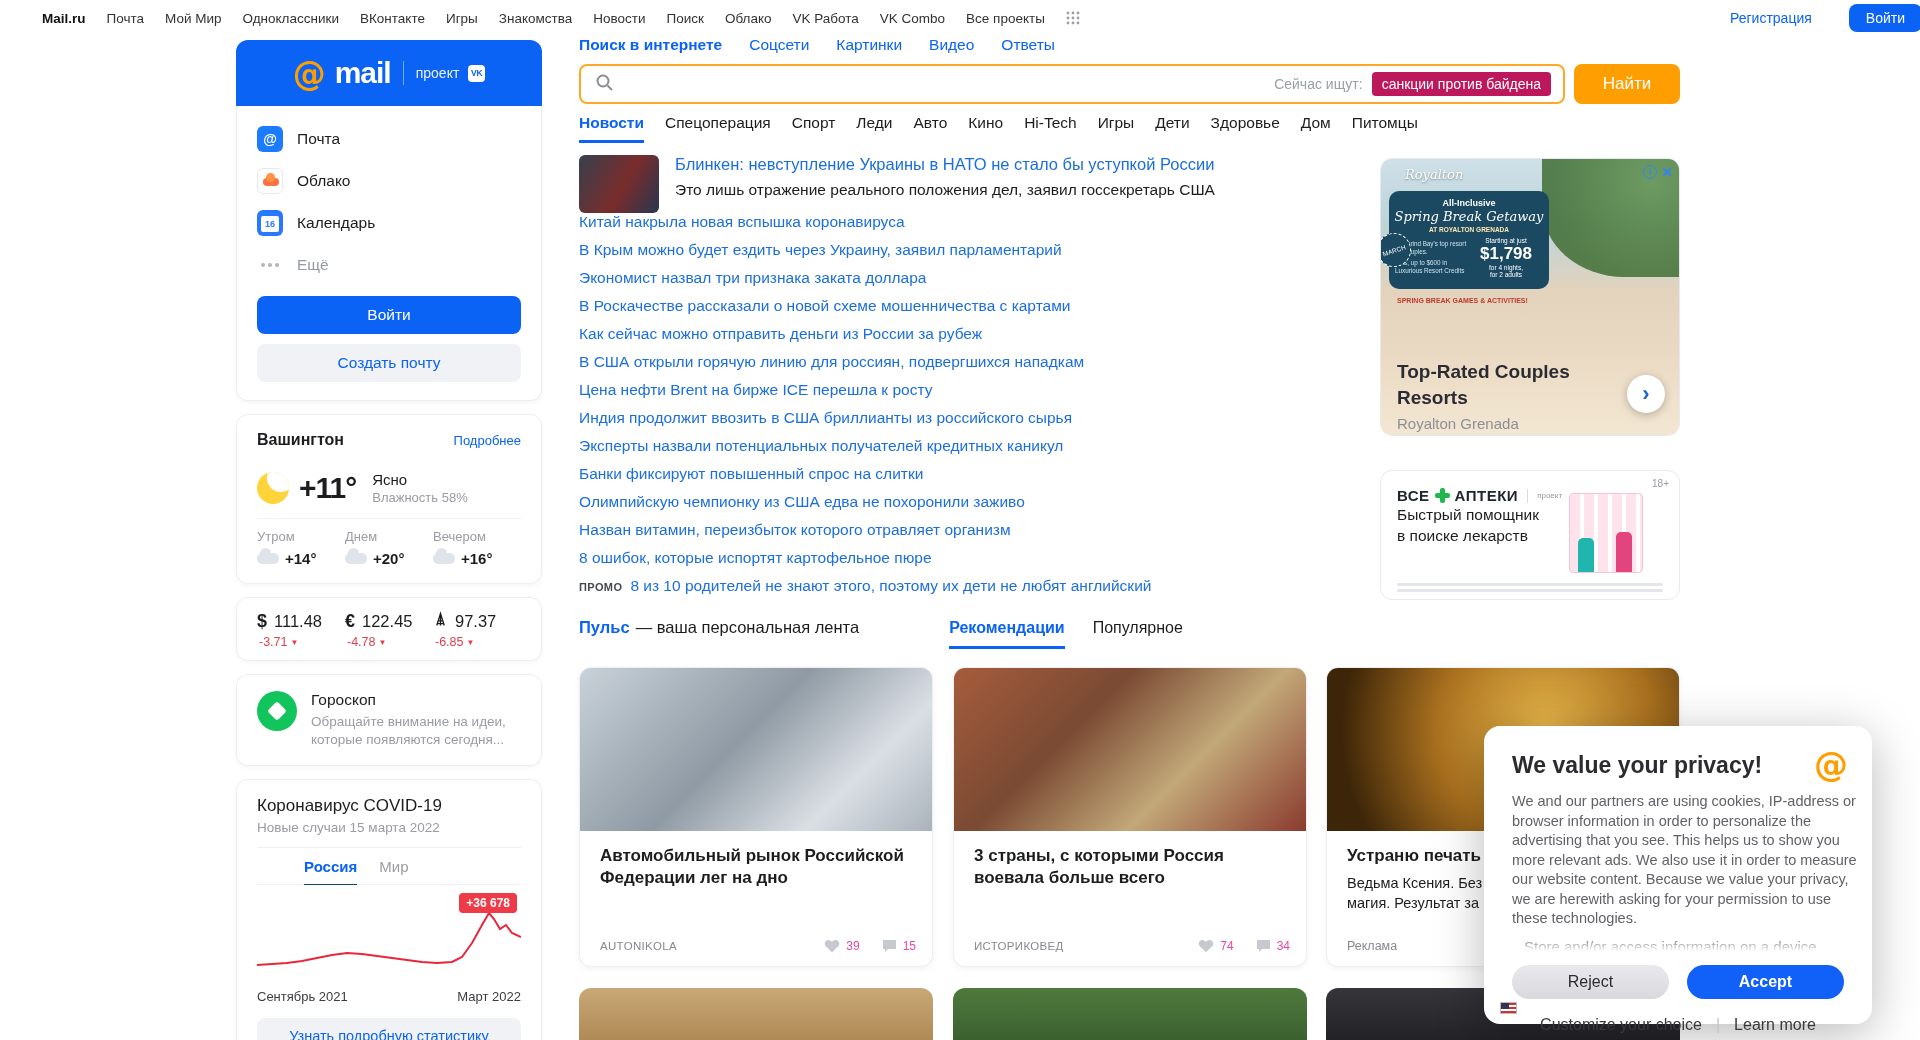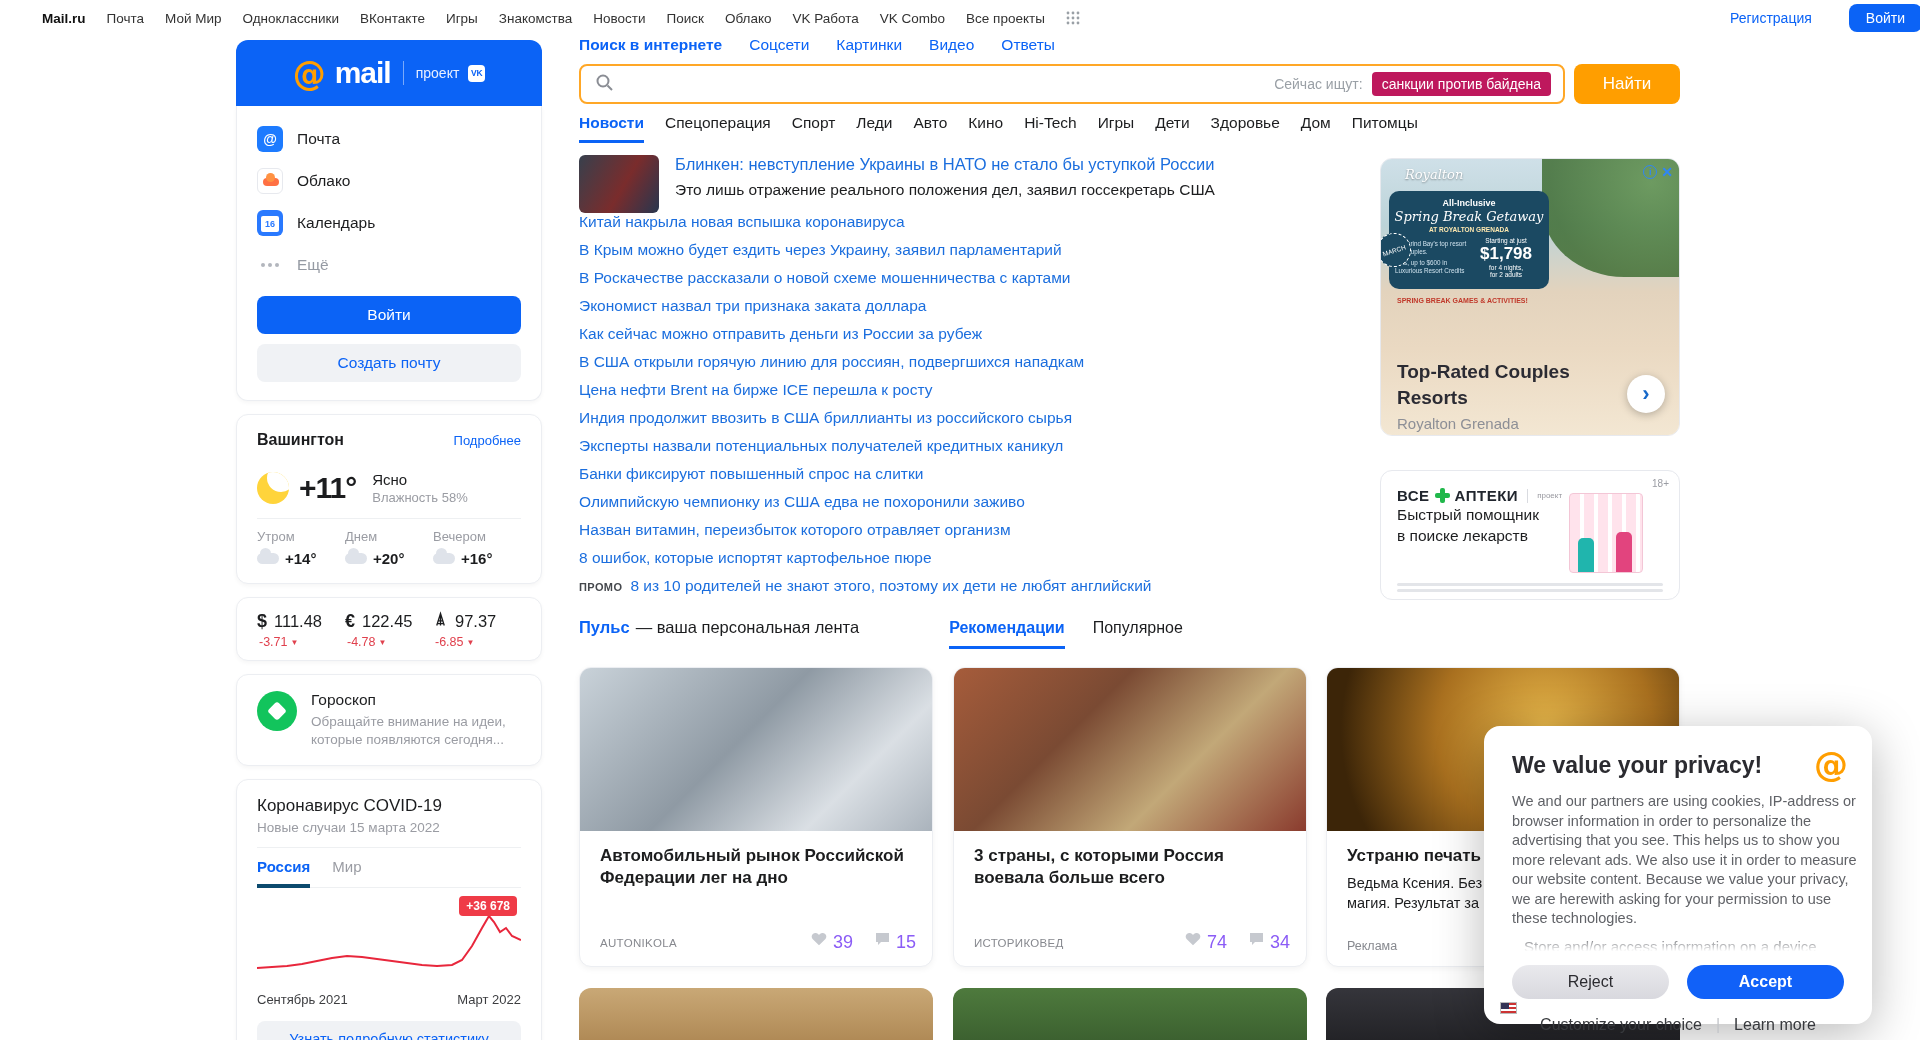--- a/index.html
+++ b/index.html
@@ -94,21 +94,21 @@
   .horo-ic i { width:14px; height:14px; background:#fff; transform:rotate(45deg); border-radius:3px; }
   .horo .t1 { font-size:15.5px; }
   .horo .t2 { font-size:13.5px; color:#9a9ca3; line-height:18px; margin-top:4px; }
 
   
   .cov-t { font-size:17px; }
   .cov-s { font-size:13.5px; color:#9a9ca3; margin-top:4px; }
   .cov-div { border-top:1px solid #eef0f2; margin:12px 0 0; }
   .cov-tabs { display:flex; gap:22px; border-bottom:1px solid #eef0f2; margin-top:10px; }
   .cov-tab { font-size:15px; padding-bottom:9px; color:#9a9ca3; cursor:pointer; }
-  .cov-tab.active { color:#0b63f6; font-weight:bold; border-bottom:4px solid #0c4a6e; margin-bottom:-1px; }
+  .cov-tab.active { color:#0b63f6; font-weight:bold; border-bottom:1px solid #0c4a6e; margin-bottom:-1px;margin-left:47px; }
   .cov-chart { position:relative; height:96px; margin-top:6px; }
   .cov-badge { position:absolute; right:4px; top:2px; background:#ef3b47; color:#fff;
     font-size:12px; font-weight:bold; padding:3px 7px; border-radius:4px; }
   .cov-x { display:flex; justify-content:space-between; font-size:13px; color:#3c3d40; margin-top:2px; }
   .btn-stats { background:#f0f2f5; color:#0b63f6; font-size:14.5px; margin-top:14px; height:36px; }
 
   
   .search-tabs { position:absolute; left:579px; top:36px; display:flex; gap:27px; font-size:15.5px; }
   .search-tabs a { color:#0b63f6; padding-bottom:19px; }
   .search-tabs a.active { font-weight:bold; border-bottom:2px solid #0b63f6; }
@@ -150,21 +150,21 @@
   .pcard .pimg { height:163px; }
   .img-car { background:linear-gradient(135deg,#c9d2d9,#8f9aa4 45%,#dadfe4 75%,#aab3bc); }
   .img-battle { background:linear-gradient(135deg,#a65c3b,#7a4a33 35%,#c2a878 65%,#8a3b2e); }
   .img-mystic { background:radial-gradient(circle at 62% 38%,#e8b84b,#a9701f 45%,#3c2508 85%); }
   .pbody { padding:14px 20px 0; }
   .ptitle { font-size:17px; font-weight:bold; line-height:22px; color:#1c1d1e; }
   .pline { font-size:14.5px; line-height:20px; color:#1c1d1f; margin-top:6px; }
   .pfoot { position:absolute; left:20px; right:16px; bottom:13px; display:flex; align-items:center; }
   .psrc { font-size:11.5px; color:#87898f; letter-spacing:.3px; }
   .psrc.low { font-size:12.5px; letter-spacing:0; }
-  .pstats { margin-left:auto; display:flex; align-items:flex-start; gap:6px; font-size:18px; color:#8b5cf6; }
+  .pstats { margin-left:auto; display:flex; align-items:center; gap:6px; font-size:12px; color:#ec4899; }
   .pstats .gap { width:10px; }
   .stub { position:absolute; top:988px; width:354px; height:52px; border-radius:12px 12px 0 0; }
 
   
   .ad1 { position:absolute; left:1380px; top:158px; width:300px; height:278px; border-radius:12px;
     overflow:hidden; border:1px solid #e7e9ee; background:#fff; }
   .ad1-photo { position:relative; height:190px;
     background:linear-gradient(180deg,#cfe0e8 0%,#bcd3d8 35%,#e3d3bd 70%,#ead9c2 100%); }
   .ad1-green { position:absolute; right:0; top:0; width:46%; height:62%;
     background:radial-gradient(circle at 80% 20%,#5d8f4a,#3f6d33 70%); opacity:.85;
@@ -460,22 +460,22 @@
   <div class="feat-img"></div>
   <div>
     <a class="feat-title">Блинкен: невступление Украины в НАТО не стало бы уступкой России</a>
     <div class="feat-sub">Это лишь отражение реального положения дел, заявил госсекретарь США</div>
   </div>
 </div>
 
 <div class="headlines">
   <a>Китай накрыла новая вспышка коронавируса</a>
   <a>В Крым можно будет ездить через Украину, заявил парламентарий</a>
+  <a>Экономист назвал три признака заката доллара</a>
   <a>В Роскачестве рассказали о новой схеме мошенничества с картами</a>
-  <a>Экономист назвал три признака заката доллара</a>
   <a>Как сейчас можно отправить деньги из России за рубеж</a>
   <a>В США открыли горячую линию для россиян, подвергшихся нападкам</a>
   <a>Цена нефти Brent на бирже ICE перешла к росту</a>
   <a>Индия продолжит ввозить в США бриллианты из российского сырья</a>
   <a>Эксперты назвали потенциальных получателей кредитных каникул</a>
   <a>Банки фиксируют повышенный спрос на слитки</a>
   <a>Олимпийскую чемпионку из США едва не похоронили заживо</a>
   <a>Назван витамин, переизбыток которого отравляет организм</a>
   <a>8 ошибок, которые испортят картофельное пюре</a>
   <div class="promo-row">

